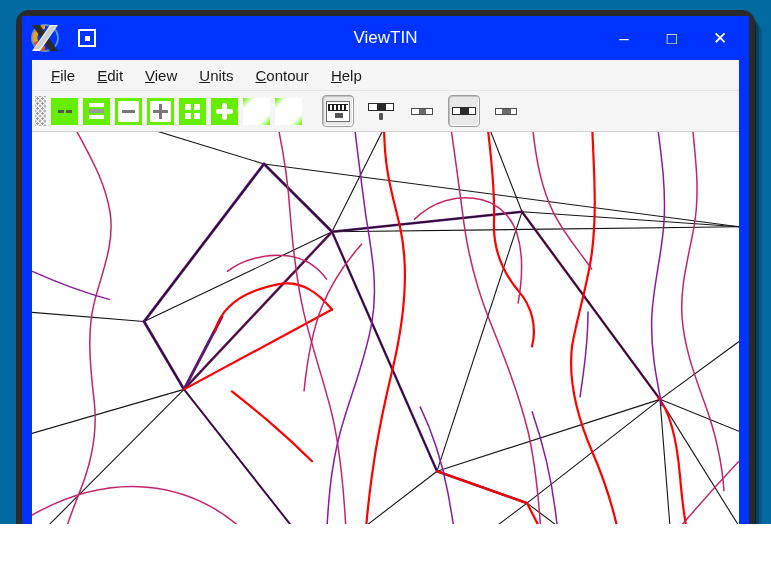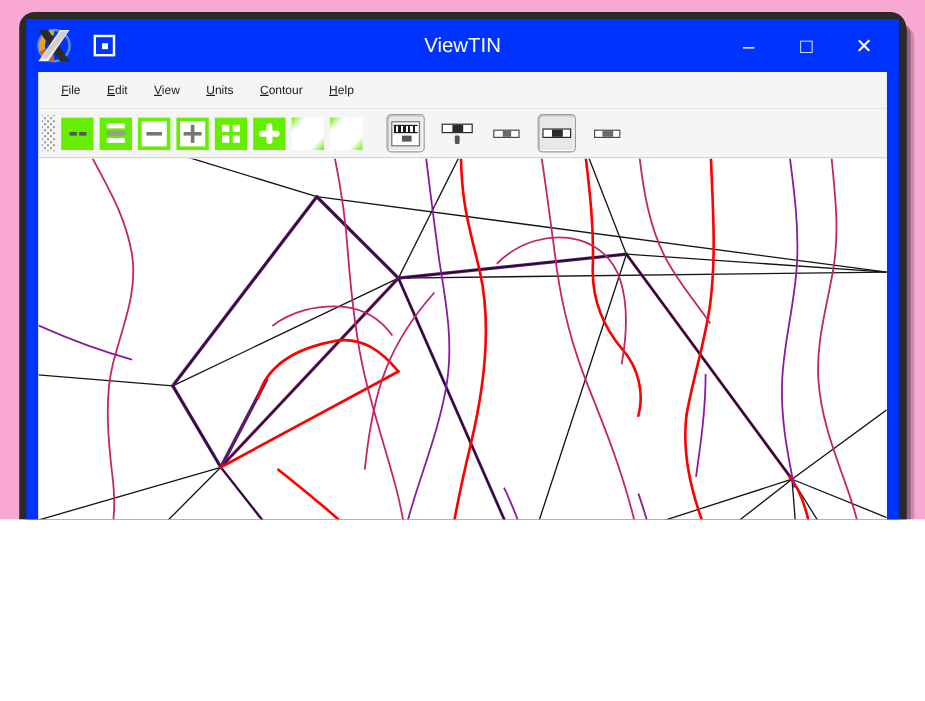--- a/index.html
+++ b/index.html
@@ -4,23 +4,23 @@
 <style>
   html, body {
     margin: 0;
     padding: 0;
     background: #ffffff;
     font-family: "Liberation Sans", sans-serif;
   }
   #root {
     position: relative;
     width: 771px;
-    height: 433px;
+    height: 524px;
     overflow: hidden;
-    background: #f9a8d4;
+    background: #0369a1;
   }
 
   
   .shadow-layer {
     position: absolute;
     border-radius: 13px;
     background: #0d0d0d;
   }
   .sh1 { left: 26px; top: 20px; width: 736px; height: 556px; opacity: .18; }
   .sh2 { left: 23px; top: 17px; width: 736px; height: 556px; opacity: .30; }
@@ -110,21 +110,21 @@
     box-sizing: border-box;
   }
 
   
   .menubar {
     height: 30px;
     background: #f5f5f5;
     display: flex;
     align-items: center;
     padding-left: 8px;
-    font-size: 10px;
+    font-size: 15px;
     color: #1a1a1a;
     border-bottom: 1px solid #e6e6e6;
     flex: 0 0 auto;
   }
   .menubar .mi {
     padding: 4px 11px;
     cursor: default;
     white-space: nowrap;
   }
   .menubar .mi u { text-decoration: underline; }

